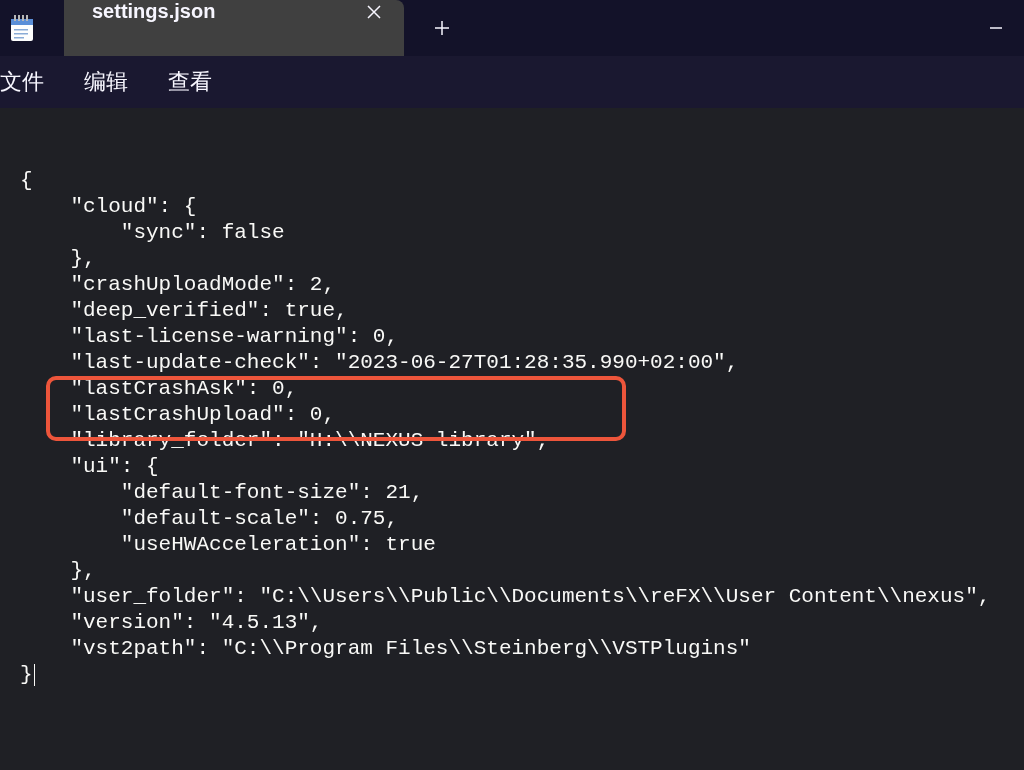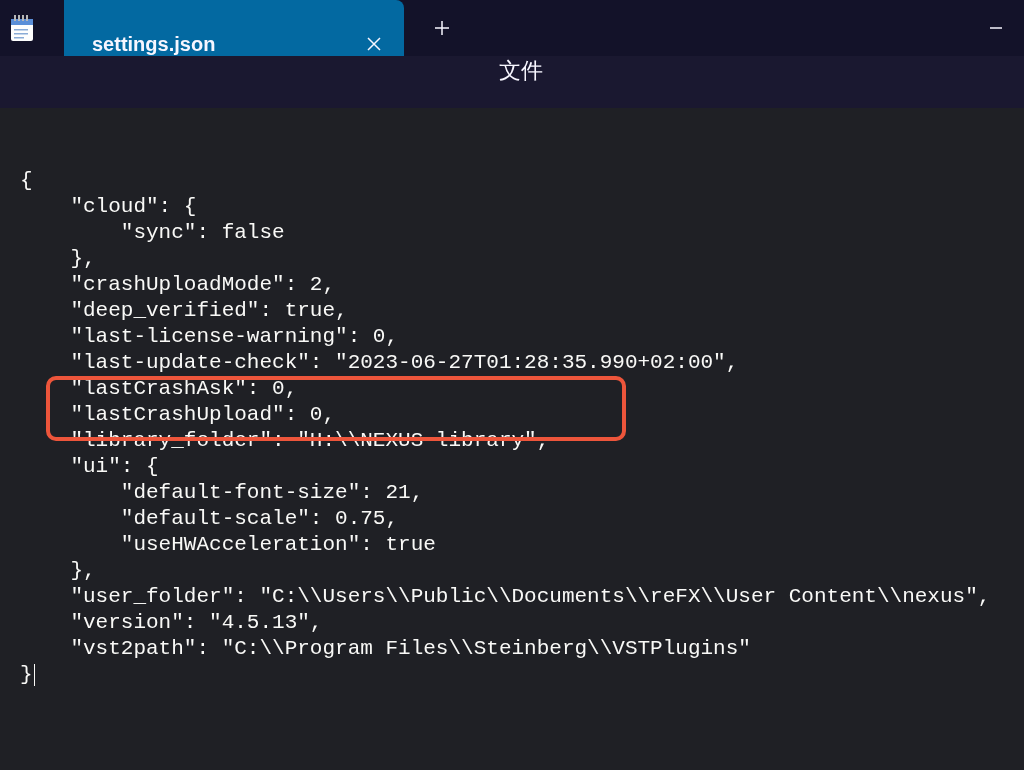--- a/index.html
+++ b/index.html
@@ -20,23 +20,23 @@
     }
     .app-icon {
       width: 44px;
       height: 56px;
       display: flex;
       align-items: center;
       justify-content: center;
     }
     .tab {
       height: 56px;
-      background: #0369a1;
+      background: #404040;
       display: flex;
-      align-items: flex-end;
+      align-items: flex-start;
       padding: 0 18px 0 28px;
       border-top-right-radius: 8px;
       margin-left: 20px;
       min-width: 340px;
     }
     .tab-title {
       font-size: 20px;
       font-weight: 600;
       color: #f7f6ff;
       flex: 1;
@@ -77,23 +77,21 @@
       align-items: center;
       justify-content: center;
       color: #f7f6ff;
       cursor: pointer;
     }
     .menubar {
       height: 52px;
       background: #1a1830;
       display: flex;
       align-items: center;
-      padding-left: 18px;
       gap: 40px;
-      flex-direction: column;
     }
     .menu-item {
       font-size: 22px;
       color: #f8f7ff;
       cursor: pointer;
     }
     .editor {
       padding: 34px 20px 20px 20px;
       font-family: "Consolas", "Courier New", monospace;
       font-size: 21px;

